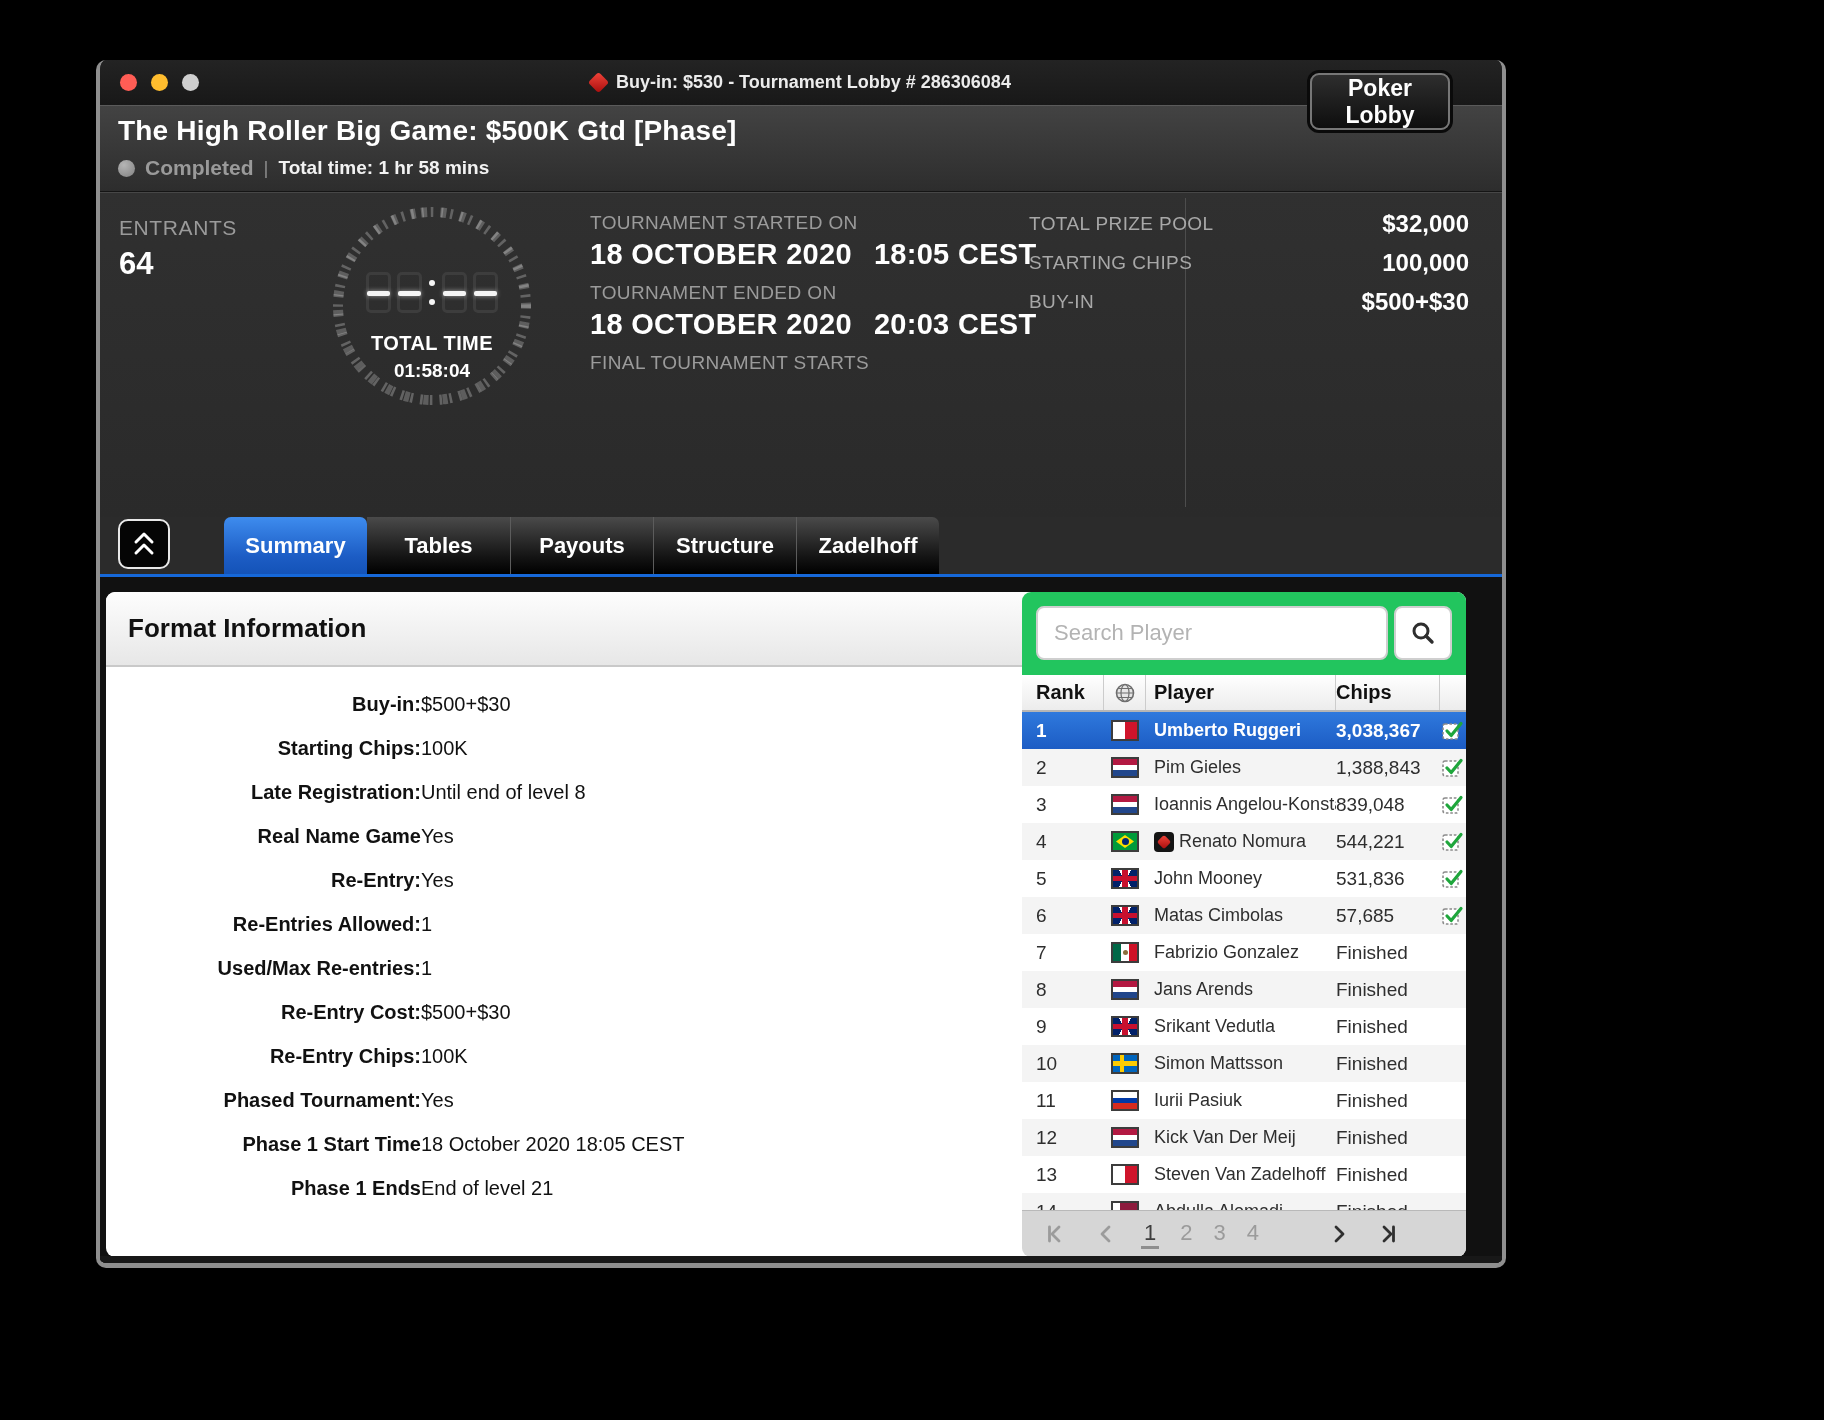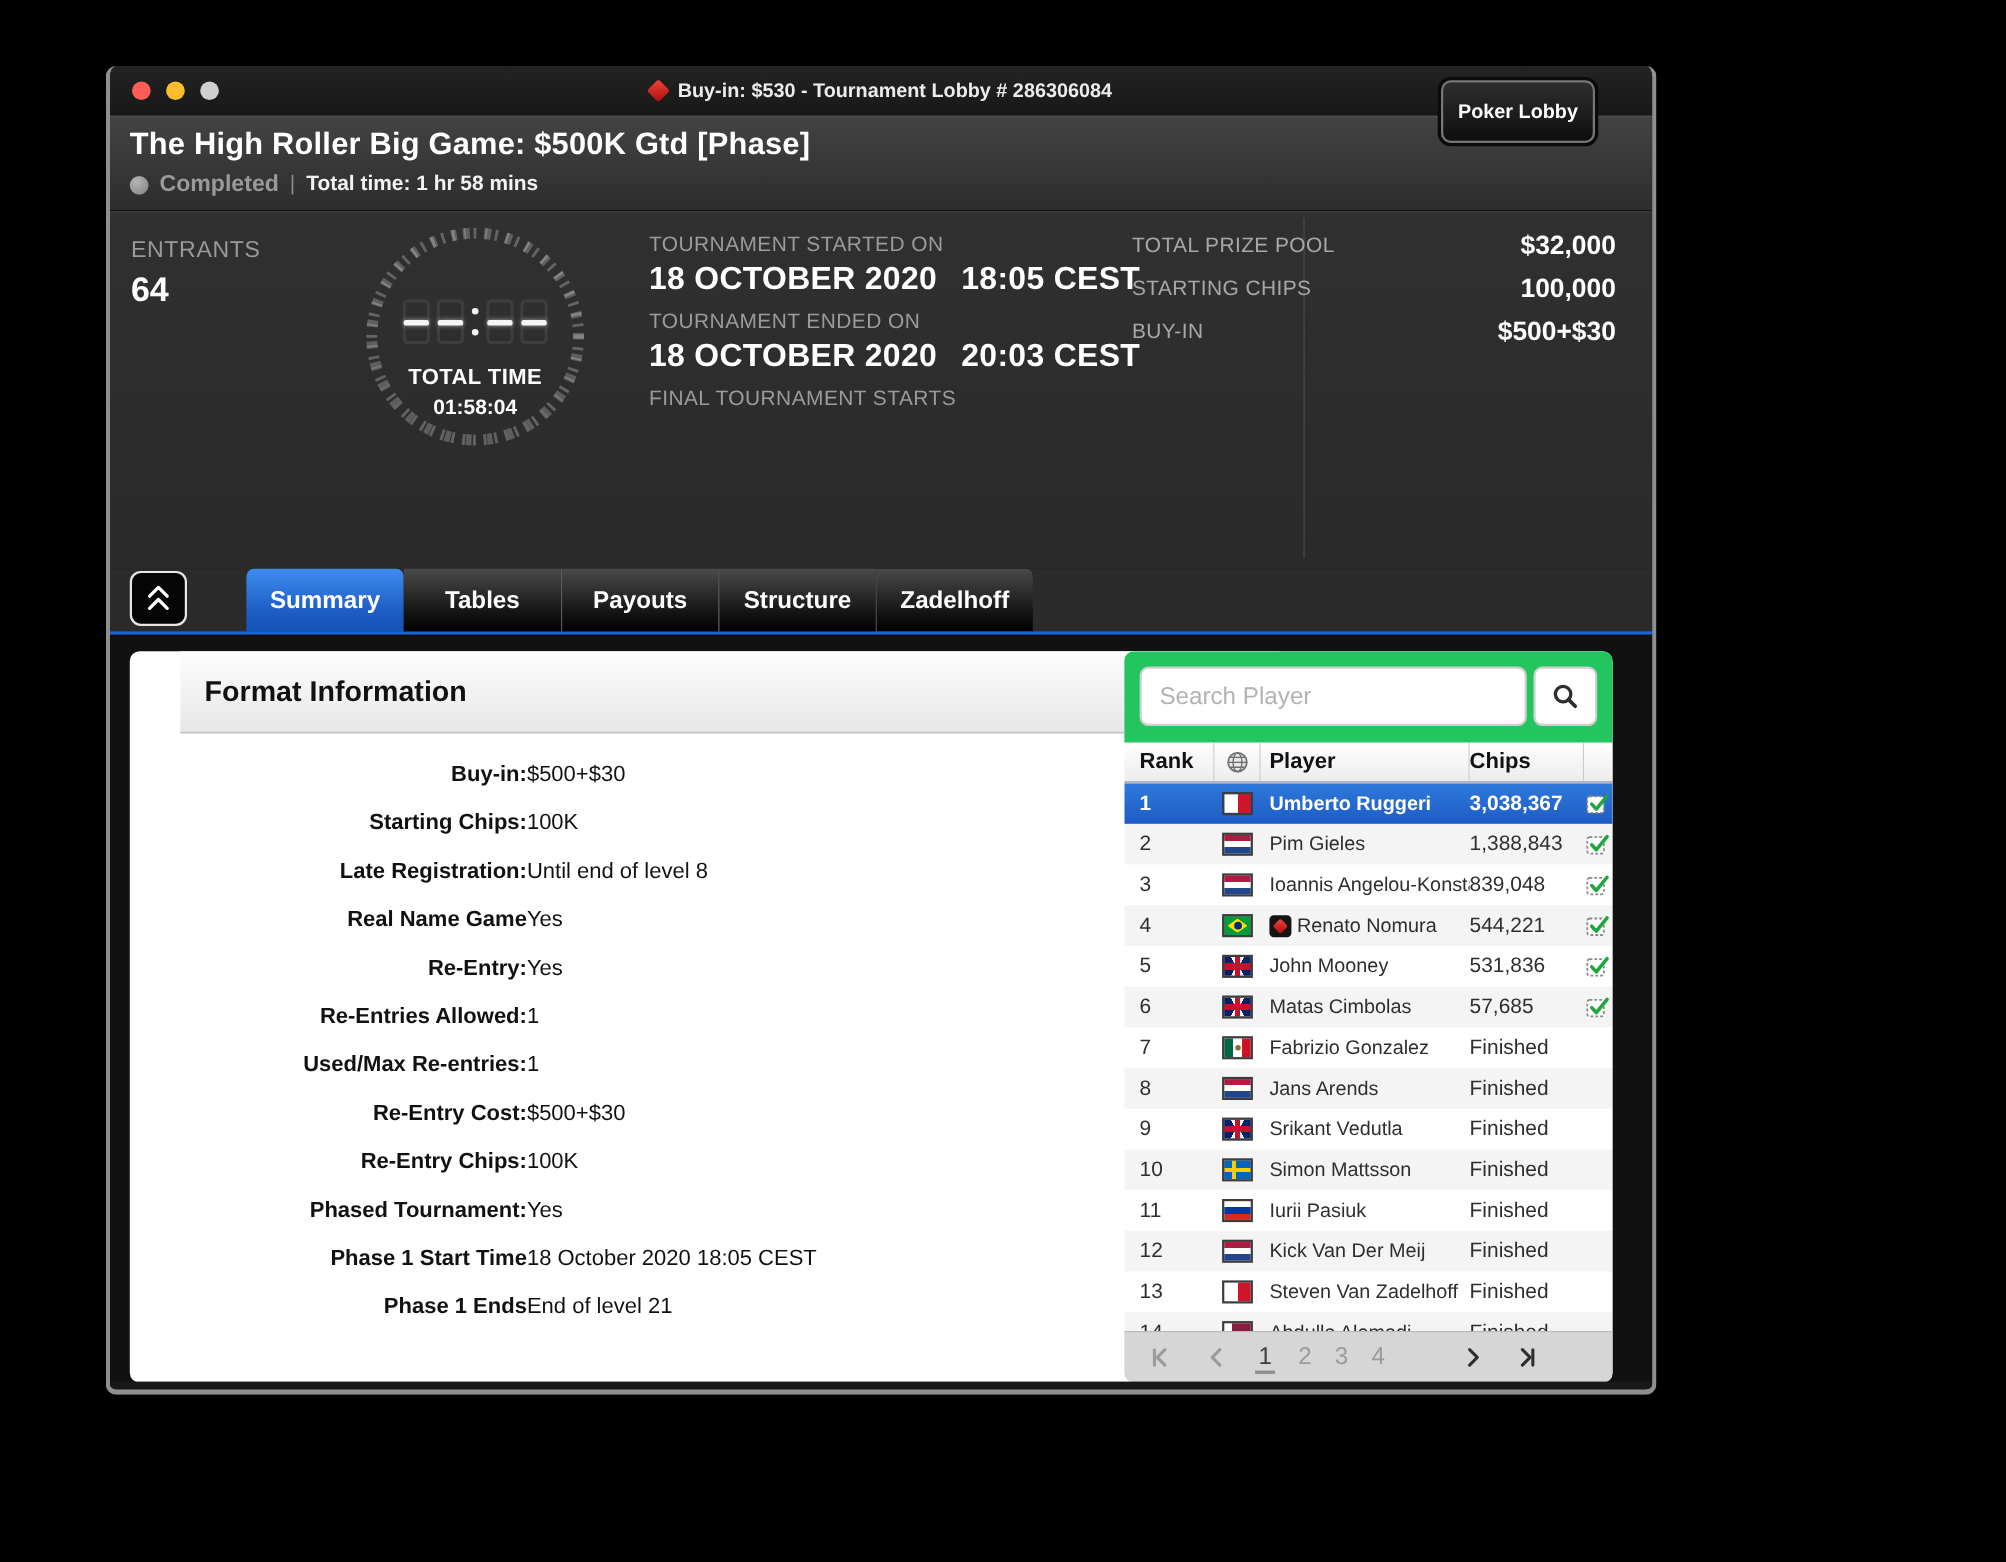--- a/index.html
+++ b/index.html
@@ -25,21 +25,21 @@
   .header { height:86px; background:linear-gradient(#434343,#2d2d2d); padding:10px 0 0 18px; position:relative;
             box-shadow:inset 0 1px 0 #5a5a5a; }
   .h-title { color:#fff; font-size:28px; font-weight:bold; letter-spacing:.2px; }
   .h-status { margin-top:9px; display:flex; align-items:center; gap:10px; }
   .status-dot { width:17px; height:17px; border-radius:50%; background:radial-gradient(circle at 35% 30%, #b5b5b5,#818181); }
   .status-text { color:#9a9a9a; font-size:21px; font-weight:bold; }
   .status-sep { color:#8a8a8a; font-size:19px; }
   .status-time { color:#f2f2f2; font-size:19px; font-weight:bold; }
   .lobby-btn { position:absolute; right:52px; top:13px; width:140px; height:57px;
                background:linear-gradient(#2e2e2e,#0e0e0e); border:2px solid #777; border-radius:9px;
-               color:#fff; font-size:18px; font-weight:bold; font-family:inherit; cursor:pointer;
+               color:#fff; font-size:23px; font-weight:bold; font-family:inherit; cursor:pointer;
                box-shadow:0 0 0 3px #0a0a0a; }
 
   
   .info { height:326px; background:linear-gradient(#303030,#2a2a2a); position:relative;
           border-top:1px solid #151515; box-shadow:inset 0 1px 0 #474747; }
   .entrants { position:absolute; left:19px; top:24px; }
   .entrants .lbl { color:#9a9a9a; font-size:21px; letter-spacing:.6px; }
   .entrants .val { color:#fff; font-size:31px; font-weight:bold; margin-top:6px; }
 
   .timer { position:absolute; left:226px; top:2px; width:212px; height:300px; }
@@ -77,21 +77,21 @@
          color:#fff; font-size:22px; font-weight:bold; cursor:pointer; padding:0 18px;
          background:linear-gradient(#4a4a4a,#141414 70%,#000); border-left:1px solid #5c5c5c; }
   .tab:first-child { border-left:none; border-top-left-radius:7px; }
   .tab:last-child { border-top-right-radius:7px; }
   .tab.active { background:linear-gradient(#3e8cee,#1c5cc4 70%,#1453b8); border-radius:7px 7px 0 0; border-left:none; }
   .tab.active + .tab { border-left:none; }
 
   
   .content { height:687px; background:#111; position:relative; }
   .card { position:absolute; top:15px; height:665px; background:#fff; border-radius:9px; overflow:hidden; }
-  .card.left { left:18px; width:1052px;padding-left:46px; }
+  .card.left { left:6px; width:1052px; }
   .card.right { left:922px; width:444px; }
 
   
   .fi-header { height:75px; background:linear-gradient(#fdfdfd,#e7e7e7); border-bottom:2px solid #c9c9c9;
                display:flex; align-items:center; position:relative; }
   .fi-title { margin-left:22px; font-size:26px; font-weight:bold; color:#111; }
   .info-icon { position:absolute; right:25px; top:21px; width:32px; height:32px; border-radius:50%;
                background:#222; color:#fff; display:flex; align-items:center; justify-content:center;
                font-size:19px; font-weight:bold; font-family:"Liberation Serif",serif; cursor:pointer; }
   .fi-rows { padding-top:15px; height:588px; overflow:hidden; }

